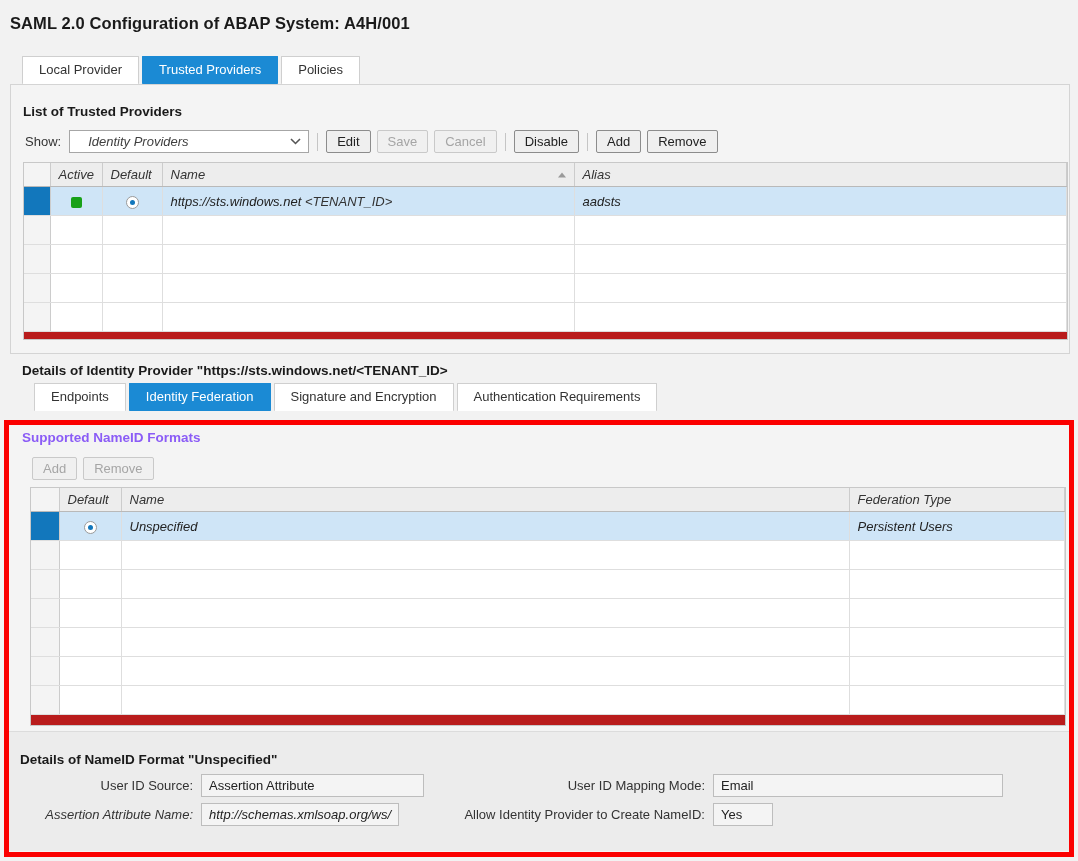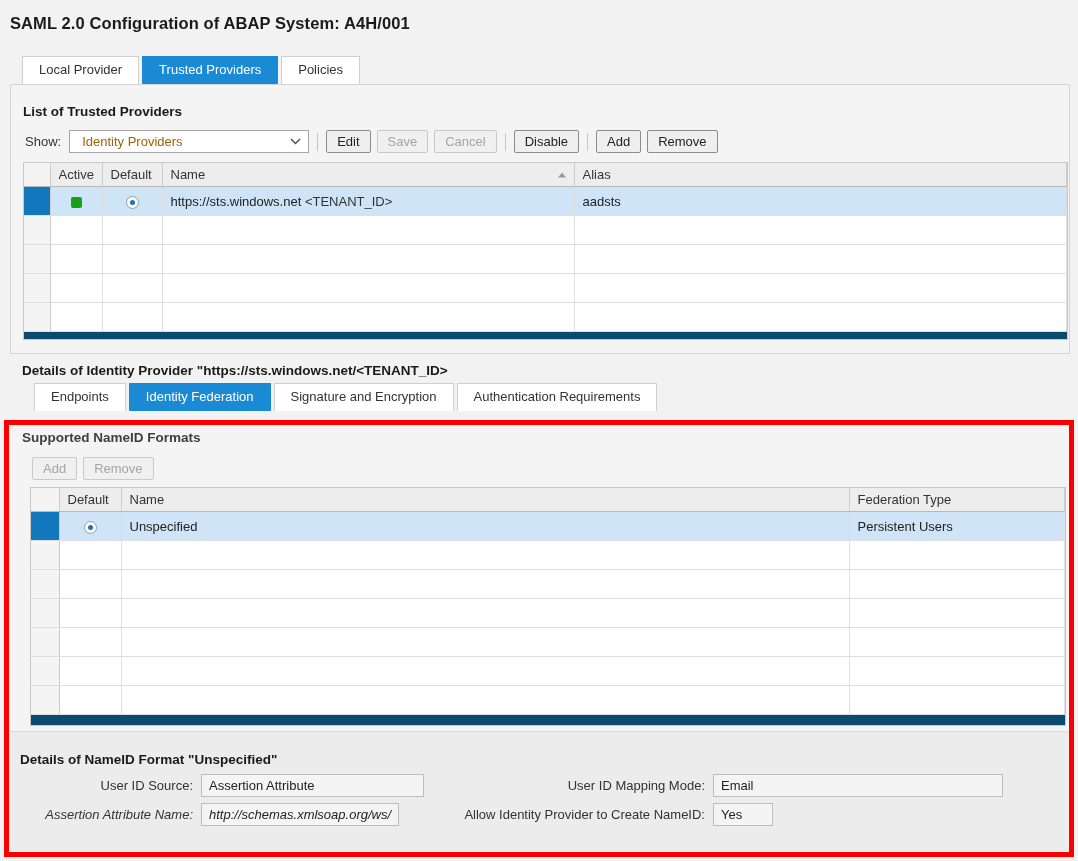--- a/index.html
+++ b/index.html
@@ -99,24 +99,25 @@
     margin-right: 2px;
   }
   .select-box {
     width: 240px;
     height: 23px;
     background: #ffffff;
     border: 1px solid #a6a6a6;
     box-sizing: border-box;
     display: flex;
     align-items: center;
-    padding: 0 12px;
-    font-size: 13px;
-    color: #a16207;
+    padding: 0 18px;
+    font-size: 13px;
+    color: #404040;
     position: relative;
+    font-style: italic;
   }
   .select-box .chev {
     position: absolute;
     right: 7px;
     top: 50%;
     transform: translateY(-55%);
     color: #555;
     font-size: 11px;
     line-height: 1;
   }
@@ -145,23 +146,24 @@
     height: 18px;
     background: #c5c5c5;
     margin: 0 2px;
   }
 
   
   .grid {
     position: absolute;
     border: 1px solid #c8c8c8;
     border-top: 1px solid #c8c8c8;
-    background: #0c4a6e;
+    background: #b91c1c;
     box-sizing: border-box;
     overflow: hidden;
+    font-style: italic;
   }
   .grid table {
     border-collapse: collapse;
     width: 100%;
     table-layout: fixed;
   }
   .grid th {
     background: #ededed;
     border-right: 1px solid #cccccc;
     border-bottom: 1px solid #b9b9b9;
@@ -266,21 +268,21 @@
     border: 5px solid #fb0000;
     box-sizing: border-box;
     background: #f4f4f4;
   }
   .nameid-heading {
     position: absolute;
     left: 22px;
     top: 430px;
     font-size: 13.5px;
     font-weight: bold;
-    color: #404040;
+    color: #8b5cf6;
   }
 
   
   .form-area {
     position: absolute;
     left: 9px;
     top: 731px;
     width: 1060px;
     height: 120px;
     background: #ececec;

